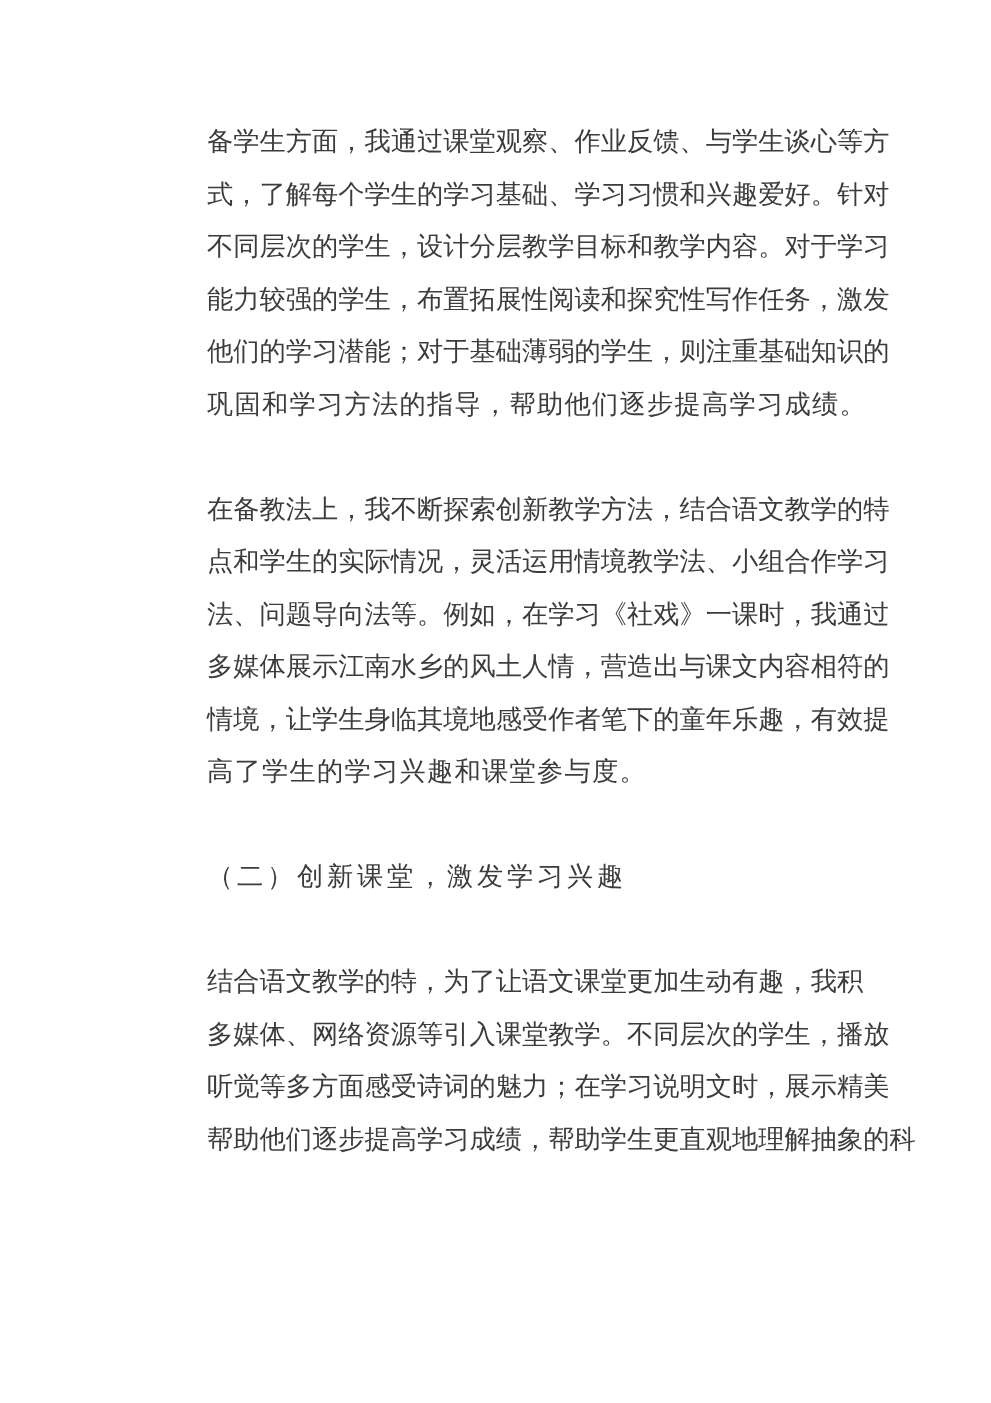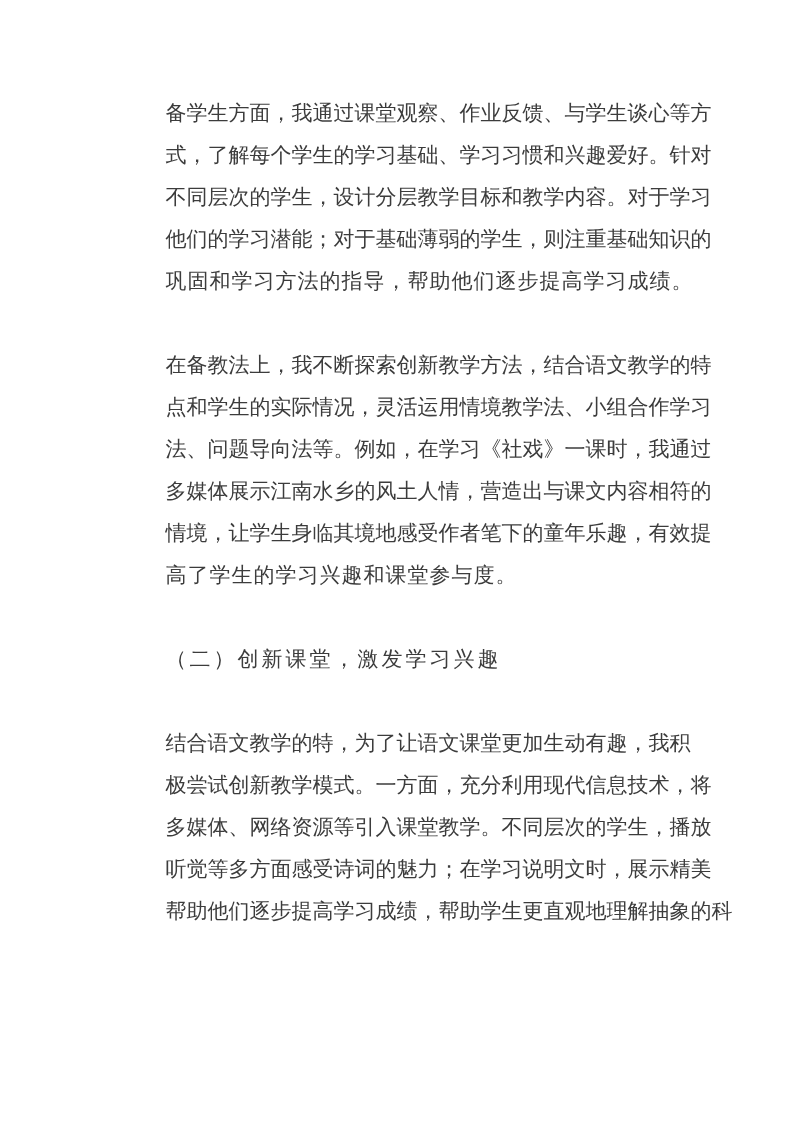--- a/index.html
+++ b/index.html
@@ -52,35 +52,35 @@
 </style>
 </head>
 <body>
 
 <div class="page">
   <main class="content">
       <div class="block paragraph">
         <div class="line">备学生方面，我通过课堂观察、作业反馈、与学生谈心等方</div>
         <div class="line">式，了解每个学生的学习基础、学习习惯和兴趣爱好。针对</div>
         <div class="line">不同层次的学生，设计分层教学目标和教学内容。对于学习</div>
+        <div class="line">能力较强的学生，布置拓展性阅读和探究性写作任务，激发</div>
         <div class="line">他们的学习潜能；对于基础薄弱的学生，则注重基础知识的</div>
         <div class="line flush">巩固和学习方法的指导，帮助他们逐步提高学习成绩。</div>
       </div>
       <div class="block paragraph">
         <div class="line">在备教法上，我不断探索创新教学方法，结合语文教学的特</div>
         <div class="line">点和学生的实际情况，灵活运用情境教学法、小组合作学习</div>
         <div class="line">法、问题导向法等。例如，在学习《社戏》一课时，我通过</div>
         <div class="line">多媒体展示江南水乡的风土人情，营造出与课文内容相符的</div>
         <div class="line">情境，让学生身临其境地感受作者笔下的童年乐趣，有效提</div>
         <div class="line flush">高了学生的学习兴趣和课堂参与度。</div>
       </div>
       <div class="block heading">
         <div class="line">（二）创新课堂，激发学习兴趣</div>
       </div>
       <div class="block paragraph">
         <div class="line">结合语文教学的特，为了让语文课堂更加生动有趣，我积</div>
-        <div class="line">极尝试创新教学模式。一方面，充分利用现代信息技术，将</div>
         <div class="line">多媒体、网络资源等引入课堂教学。不同层次的学生，播放</div>
         <div class="line">听觉等多方面感受诗词的魅力；在学习说明文时，展示精美</div>
         <div class="line">帮助他们逐步提高学习成绩，帮助学生更直观地理解抽象的科</div>
       </div>
     </main>
 </div>
 
 </body></html>

